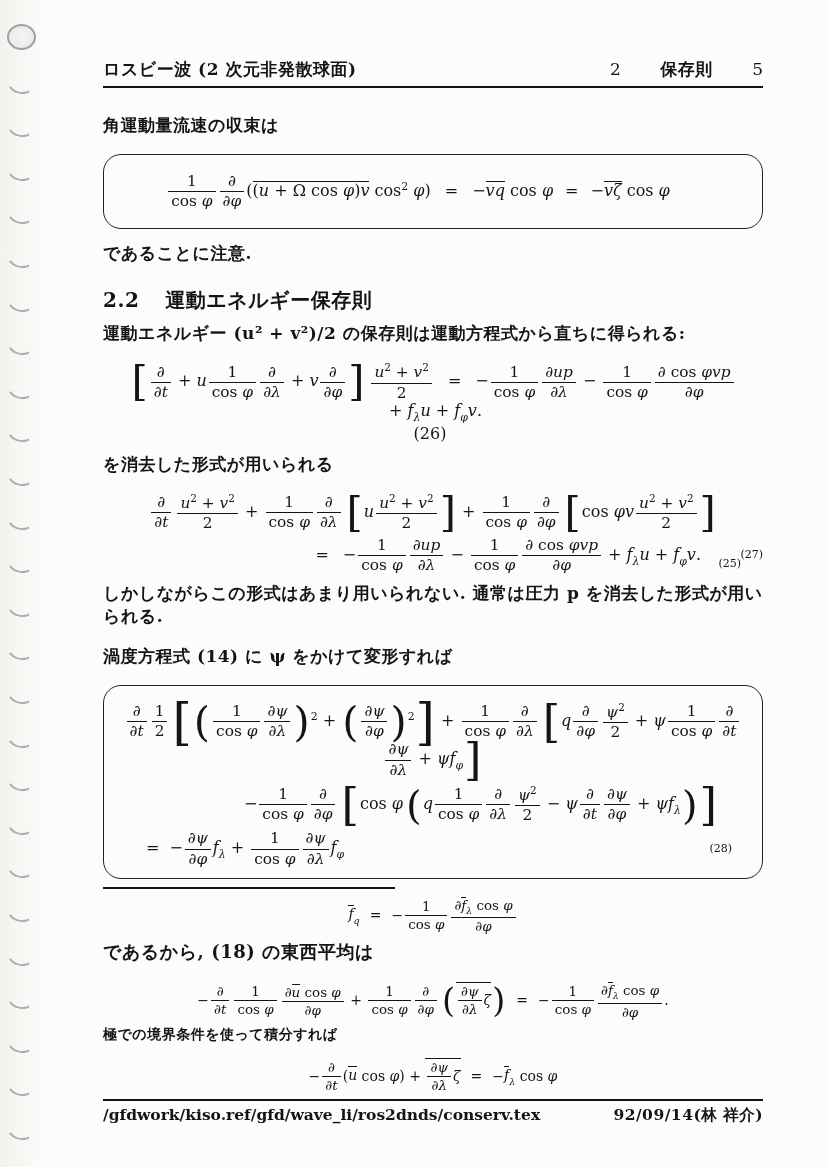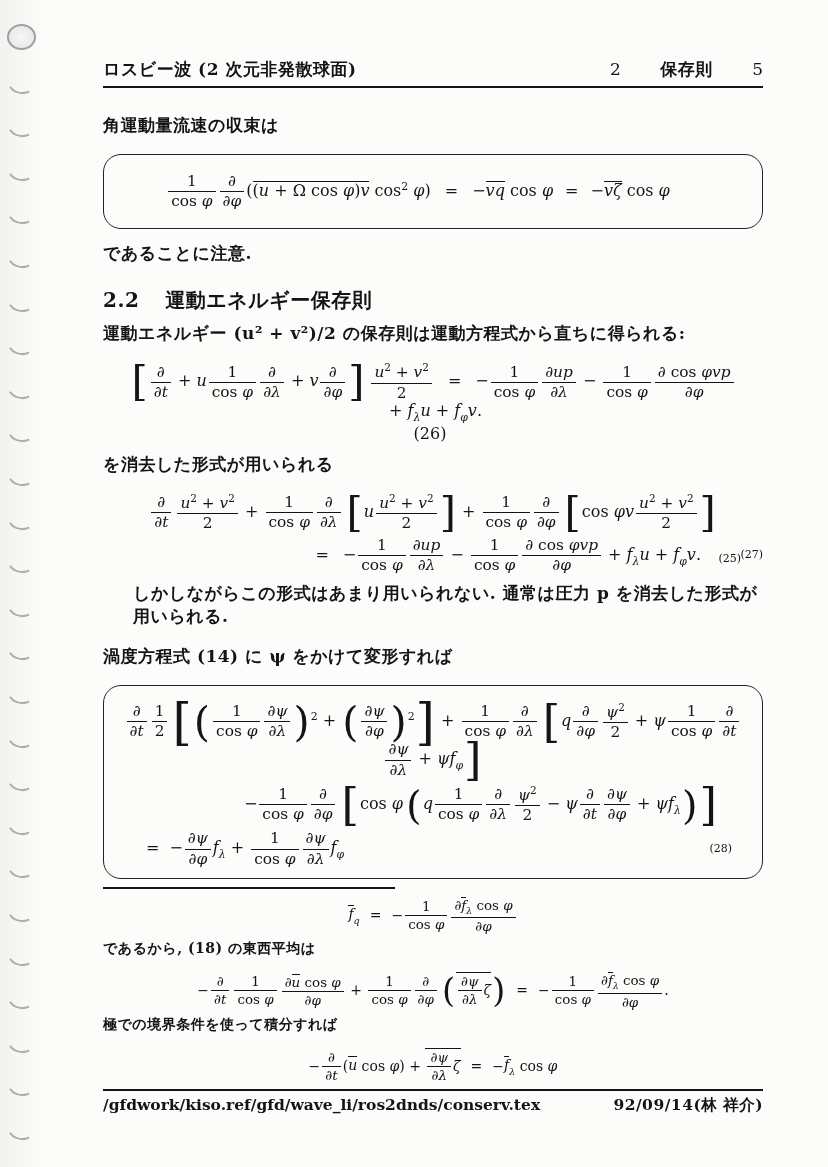--- a/index.html
+++ b/index.html
@@ -178,21 +178,21 @@
             <span class="den"><span class="mr">∂</span><span class="mi">λ</span></span>
           </span><span class="mr"> − </span><span class="frac">
             <span class="num"><span class="mr">1</span></span>
             <span class="den"><span class="mr">cos </span><span class="mi">φ</span></span>
           </span><span class="frac">
             <span class="num"><span class="mr">∂ cos </span><span class="mi">φvp</span></span>
             <span class="den"><span class="mr">∂</span><span class="mi">φ</span></span>
           </span><span class="mr"> + </span><span class="mi">f</span><span class="msub">λ</span><span class="mi">u</span><span class="mr"> + </span><span class="mi">f</span><span class="msub">φ</span><span class="mi">v</span><span class="mr">.</span></div>
     </div>
 
-    <p class="para jp" style="margin-top:8px;line-height:1.35;margin-left:30px;">しかしながらこの形式はあまり用いられない. 通常は圧力 p を消去した形式が用いられる.</p>
+    <p class="para jp" style="margin-top:8px;line-height:1.35;">しかしながらこの形式はあまり用いられない. 通常は圧力 p を消去した形式が用いられる.</p>
     <p class="para jp" style="margin-top:0;">渦度方程式 (14) に ψ をかけて変形すれば</p>
 
     <div class="mathbox" style="margin-top:12px;padding:16px 16px 10px;">
       <div class="eqrow"><span class="frac">
             <span class="num"><span class="mr">∂</span></span>
             <span class="den"><span class="mr">∂</span><span class="mi">t</span></span>
           </span><span class="msp" style="width: 1px;"></span><span class="frac">
             <span class="num"><span class="mr">1</span></span>
             <span class="den"><span class="mr">2</span></span>
           </span><span class="msp" style="width: 2px;"></span><span class="bigb" style="font-size: 3.1em;">[</span><span class="bigb" style="font-size: 2.6em;">(</span><span class="frac">
@@ -264,21 +264,21 @@
 
     <div class="fn">
       <hr class="fnrule" style="margin-top:8px;">
       <div class="eqrow" style="margin-top:8px;"><span class="ov"><span class="mi">f</span></span><span class="msub">q</span><span class="msp" style="width: 10px;"></span><span class="mr">=</span><span class="msp" style="width: 10px;"></span><span class="mr">−</span><span class="frac">
             <span class="num"><span class="mr">1</span></span>
             <span class="den"><span class="mr">cos </span><span class="mi">φ</span></span>
           </span><span class="frac">
             <span class="num"><span class="mr">∂</span><span class="ov"><span class="mi">f</span></span><span class="msub">λ</span><span class="mr"> cos </span><span class="mi">φ</span></span>
             <span class="den"><span class="mr">∂</span><span class="mi">φ</span></span>
           </span></div>
-      <p class="para jp" style="margin-top:6px;font-size:14px;">であるから, (18) の東西平均は</p>
+      <p class="para jp" style="margin-top:6px;font-size:18px;">であるから, (18) の東西平均は</p>
       <div class="eqrow" style="margin-top:6px;"><span class="mr">−</span><span class="frac">
             <span class="num"><span class="mr">∂</span></span>
             <span class="den"><span class="mr">∂</span><span class="mi">t</span></span>
           </span><span class="msp" style="width: 1px;"></span><span class="frac">
             <span class="num"><span class="mr">1</span></span>
             <span class="den"><span class="mr">cos </span><span class="mi">φ</span></span>
           </span><span class="msp" style="width: 1px;"></span><span class="frac">
             <span class="num"><span class="mr">∂</span><span class="ov"><span class="mi">u</span></span><span class="mr"> cos </span><span class="mi">φ</span></span>
             <span class="den"><span class="mr">∂</span><span class="mi">φ</span></span>
           </span><span class="mr"> + </span><span class="frac">

